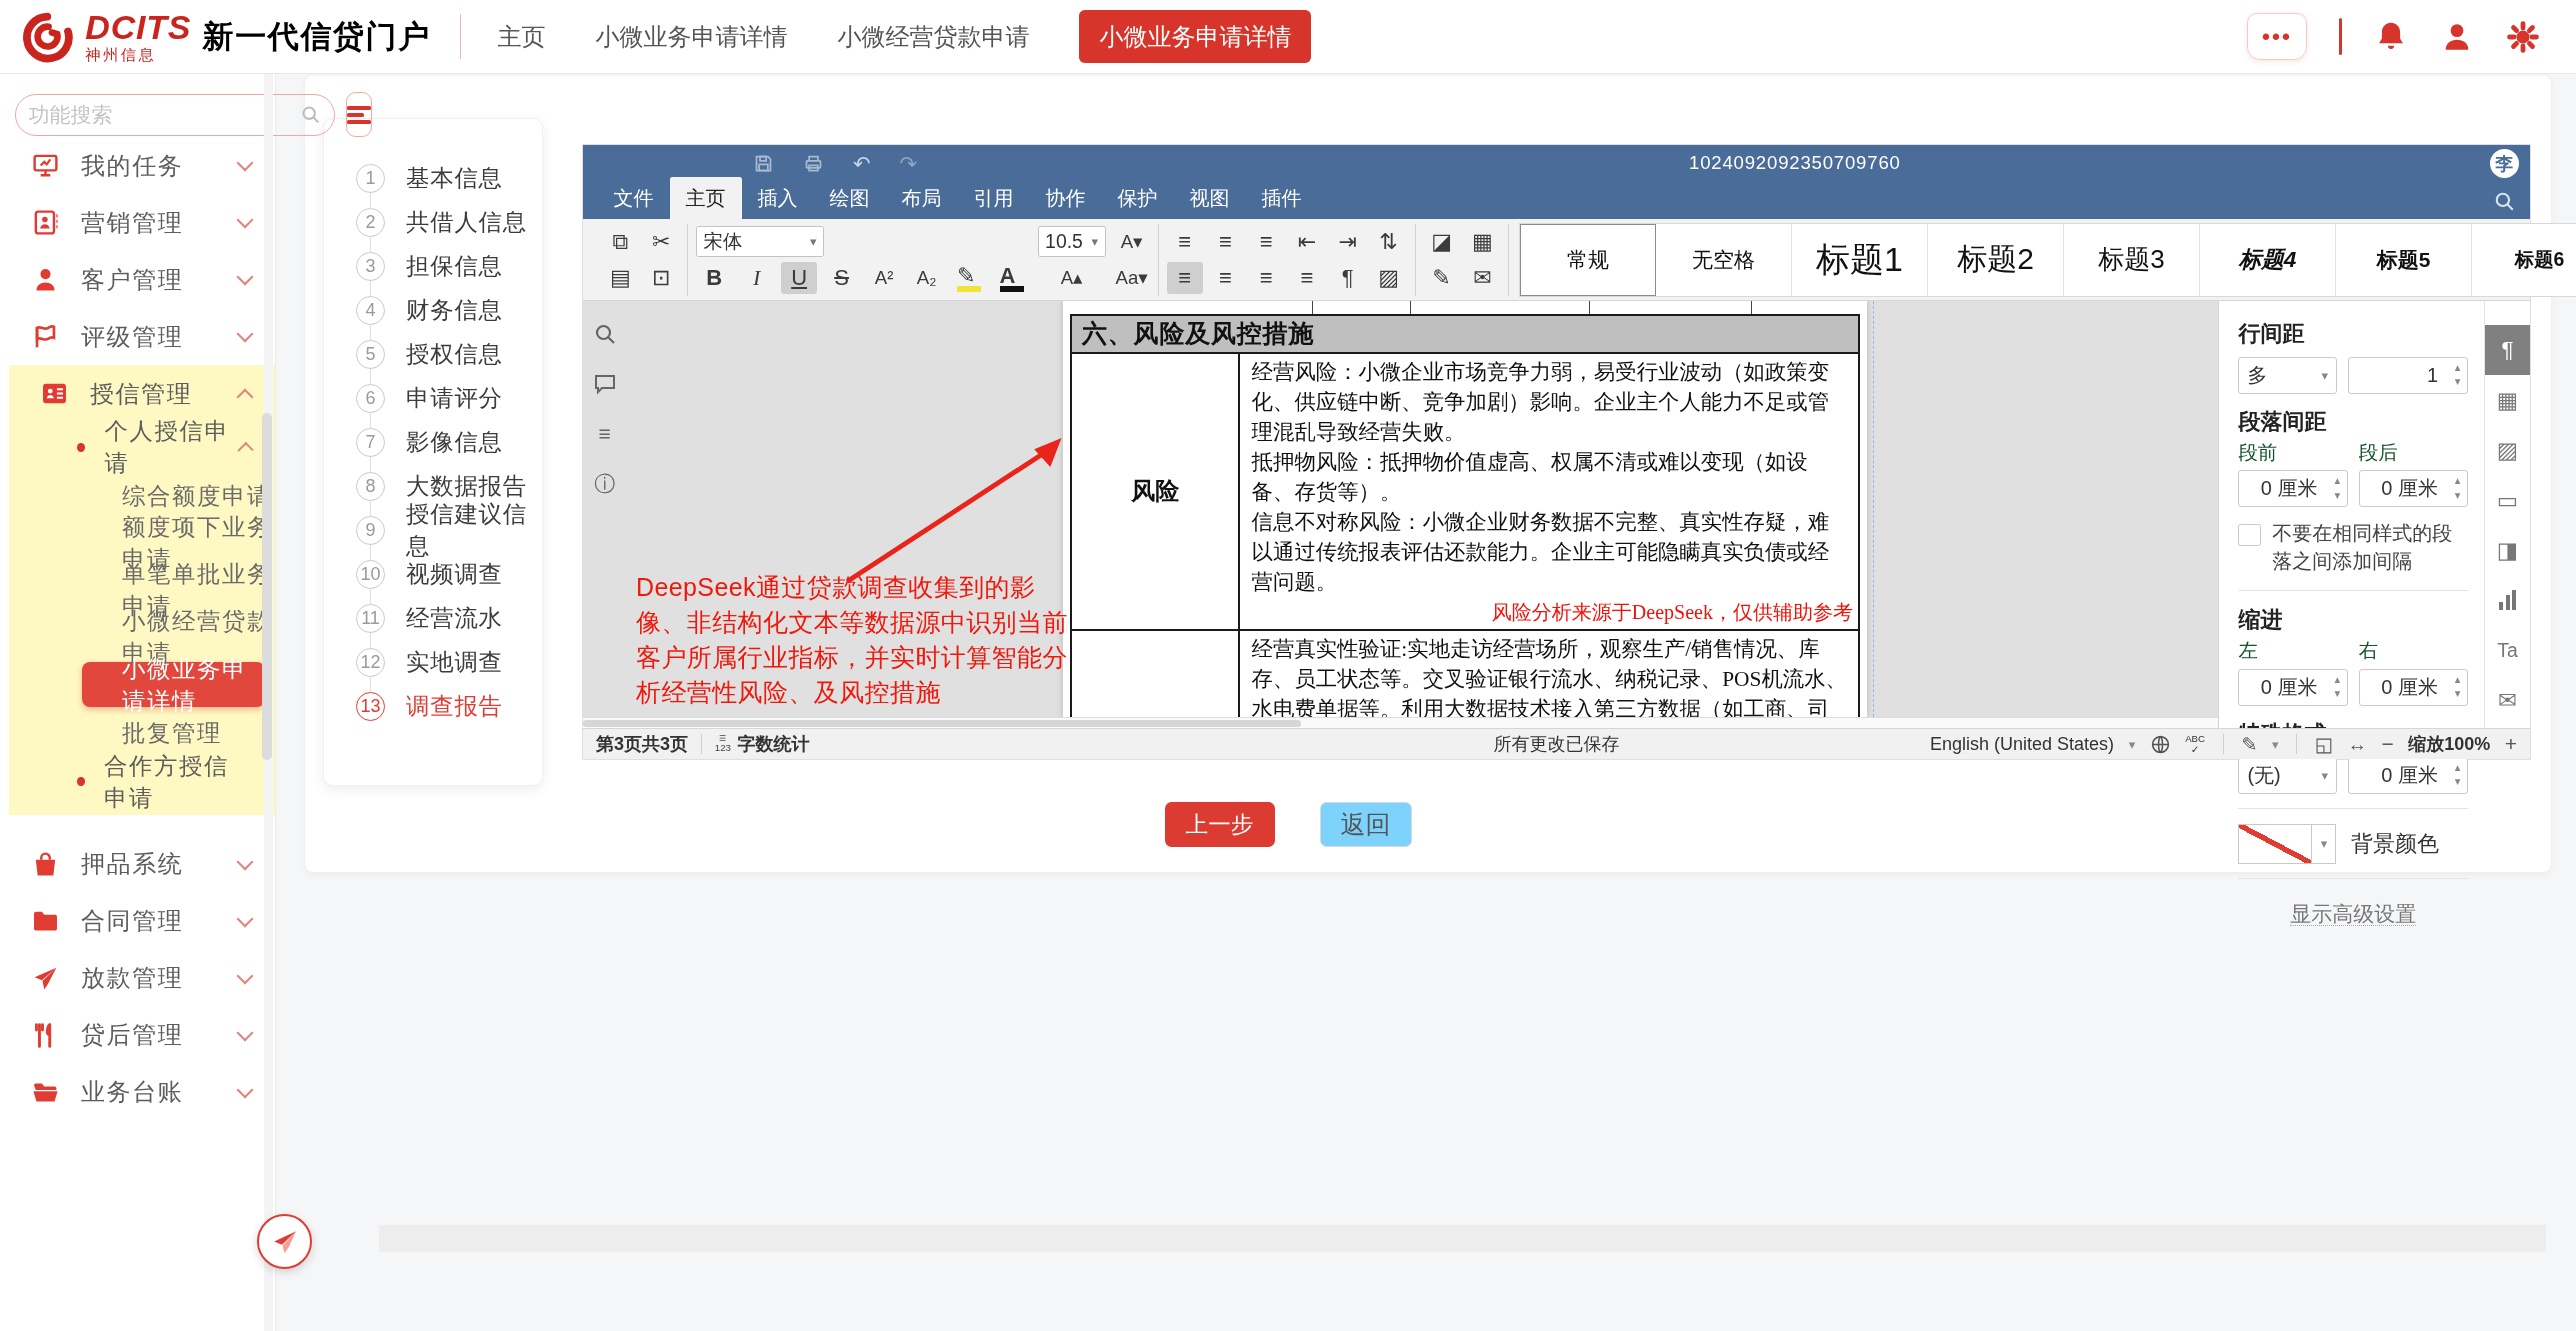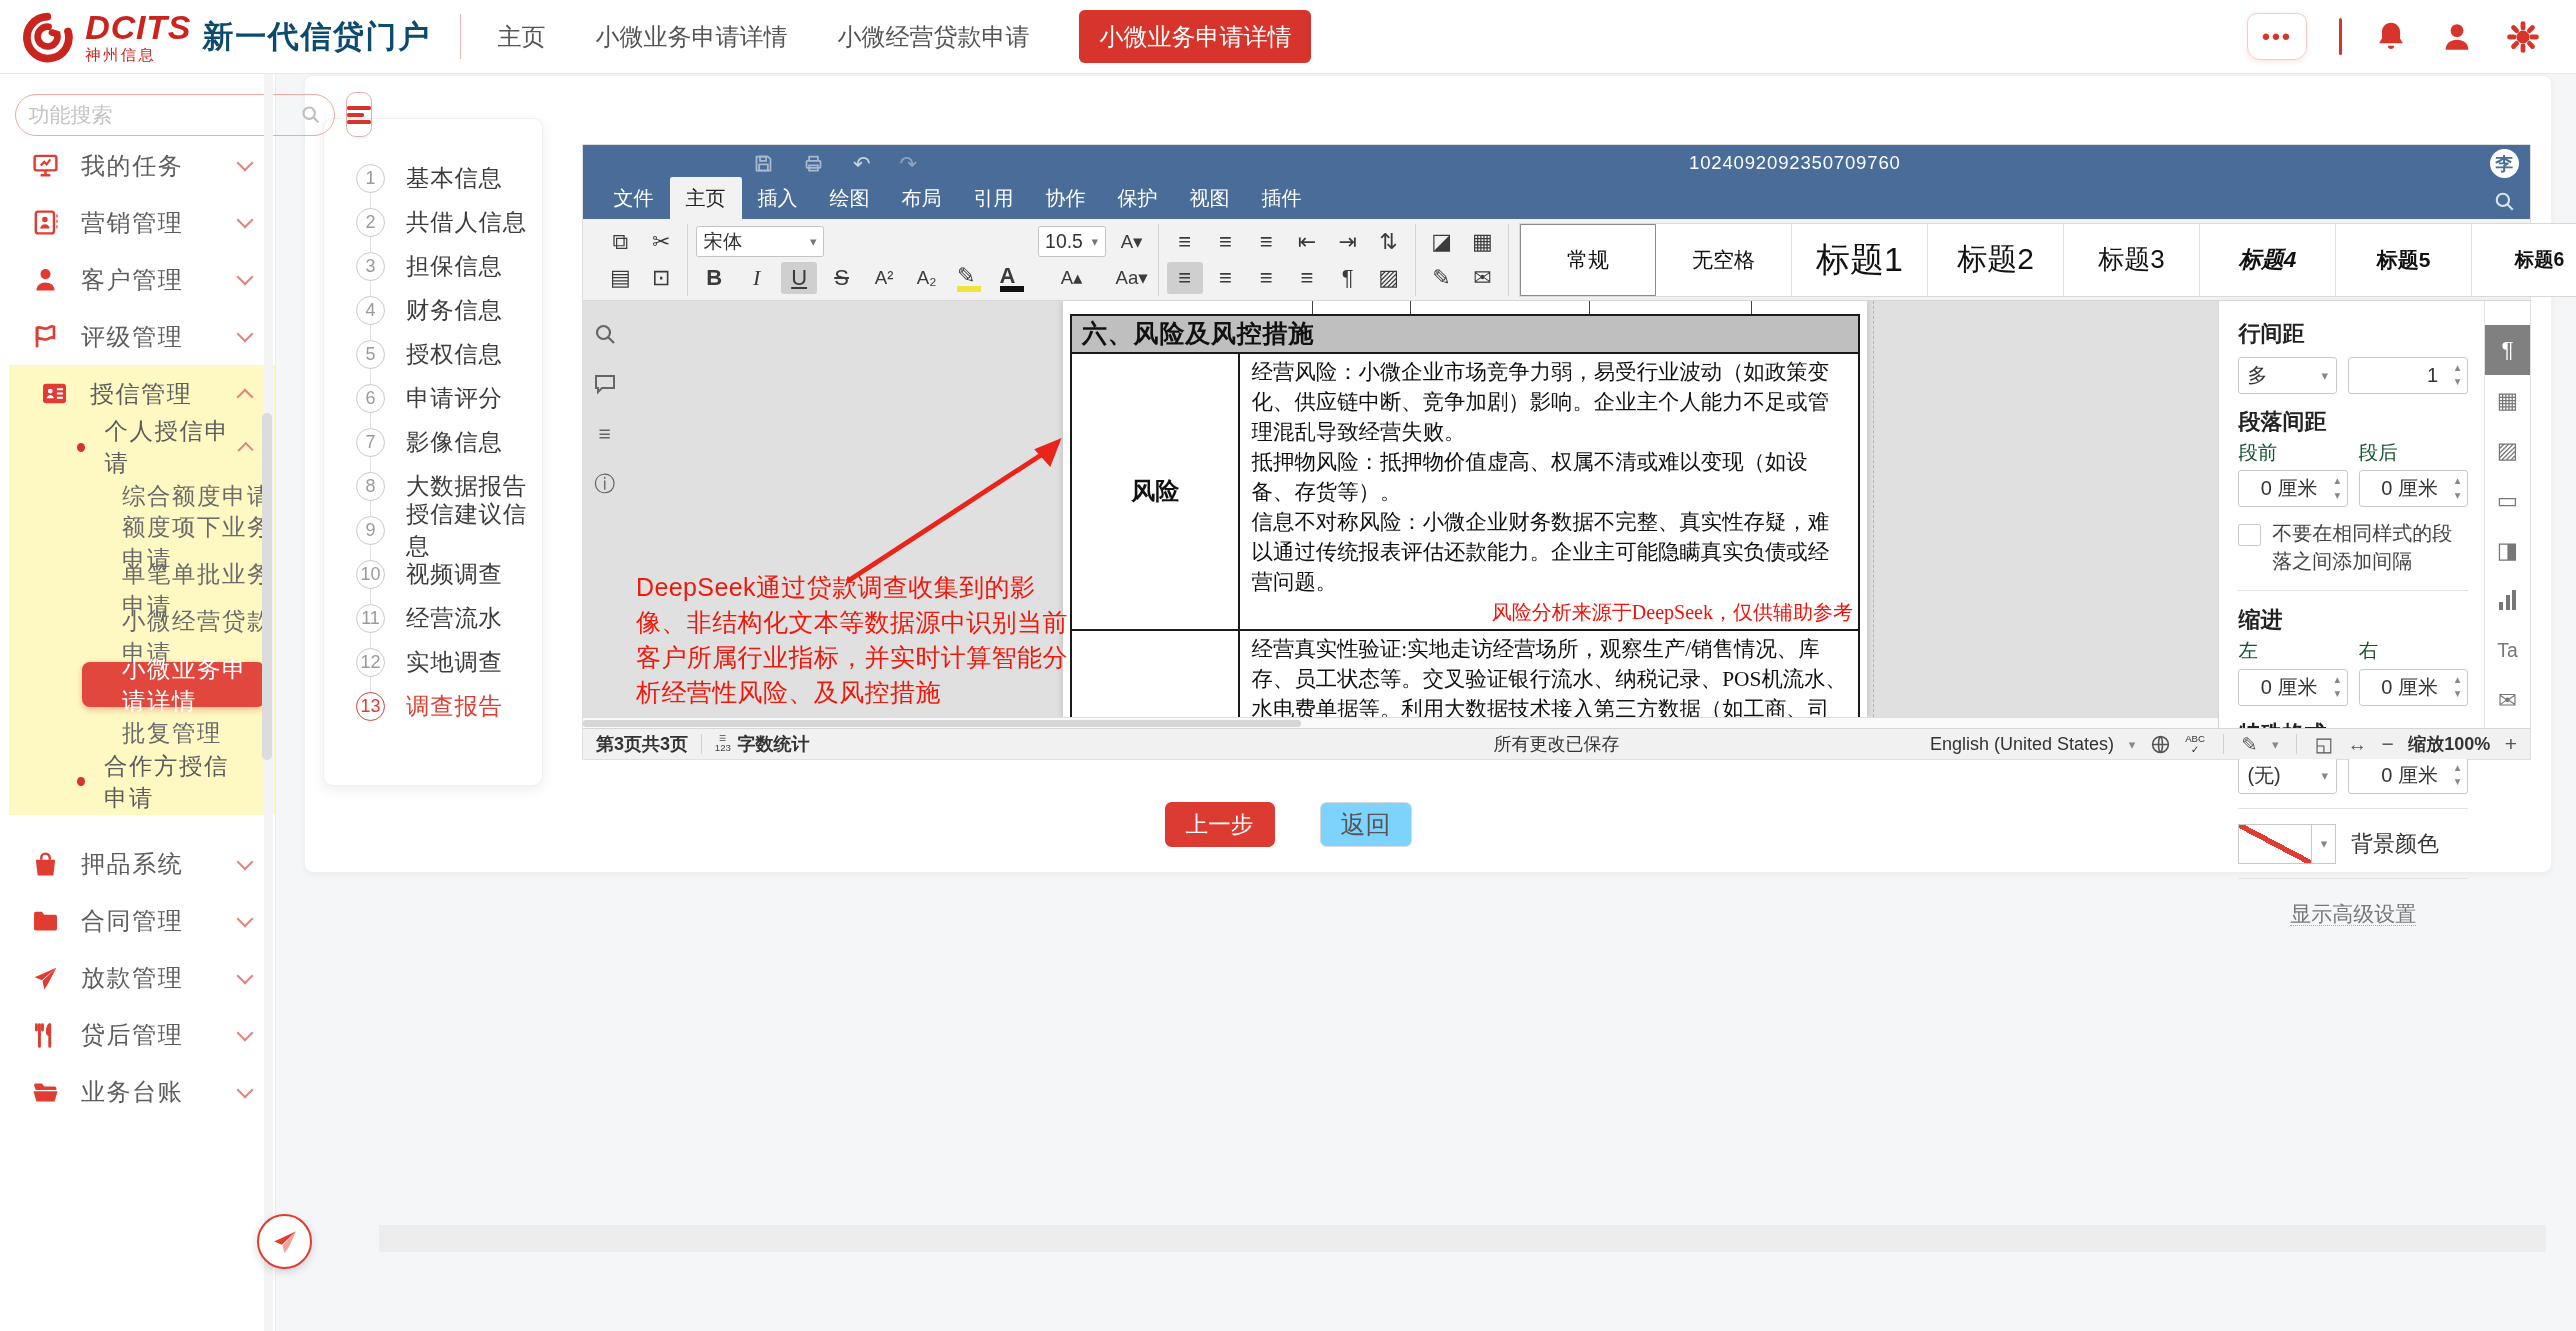--- a/index.html
+++ b/index.html
@@ -8,21 +8,21 @@
   #app { position:relative; width:2048px; height:1331px; }
 
   
   .header { position:absolute; left:0; top:0; width:2576px; height:74px; background:#fff;
     border-bottom:0.8px solid #e8e8e8; display:flex; align-items:center; z-index:30; }
   .logo-wrap { display:flex; align-items:center; padding-left:21px; }
   .logo-swirl { width:53px; height:53px; margin-right:11.3px; }
   .brand-col { display:flex; flex-direction:column; line-height:1; }
   .brand { font-size:34px; font-weight:bold; font-style:italic; color:#C9241E; letter-spacing:0.8px; }
   .brand-sub { font-size:15.3px; color:#C9241E; margin-top:3.2px; letter-spacing:2.4px; }
-  .portal-title { font-size:31px; font-weight:bold; color:#0c4a6e; margin-left:11.3px; letter-spacing:1.6px;text-align:center; }
+  .portal-title { font-size:31px; font-weight:bold; color:#000000; margin-left:11.3px; letter-spacing:1.6px;text-align:center; }
   .hdr-divider { width:1.6px; height:45px; background:#e3b8b5; margin:0 36px 0 29px; }
   .nav { display:flex; align-items:center; gap:50px; }
   .nav-link { font-size:24px; color:#555; cursor:pointer; }
   .nav-active { background:#D7342B; color:#fff; font-size:24px; padding:10.5px 20px; border-radius:5.7px; }
   .hdr-right { margin-left:auto; display:flex; align-items:center; gap:32px; padding-right:36px; }
   .more-badge { width:60px; height:47px; border:1.6px solid #F4CBC7; border-radius:9.7px 9.7px 13px 13px;
     display:flex; align-items:center; justify-content:center; color:#D7342B; font-size:24px;
     letter-spacing:1.6px; box-shadow:0 1.6px 4.8px rgba(215,52,43,.12); }
   .hdr-vline { width:3.2px; height:37px; background:#D7342B; border-radius:1.6px; }
   .hicon { width:34px; height:34px; }

